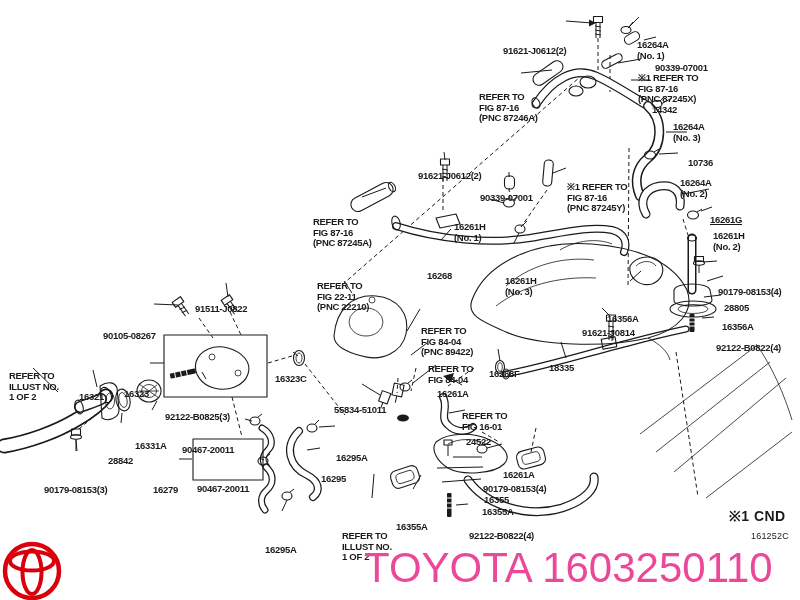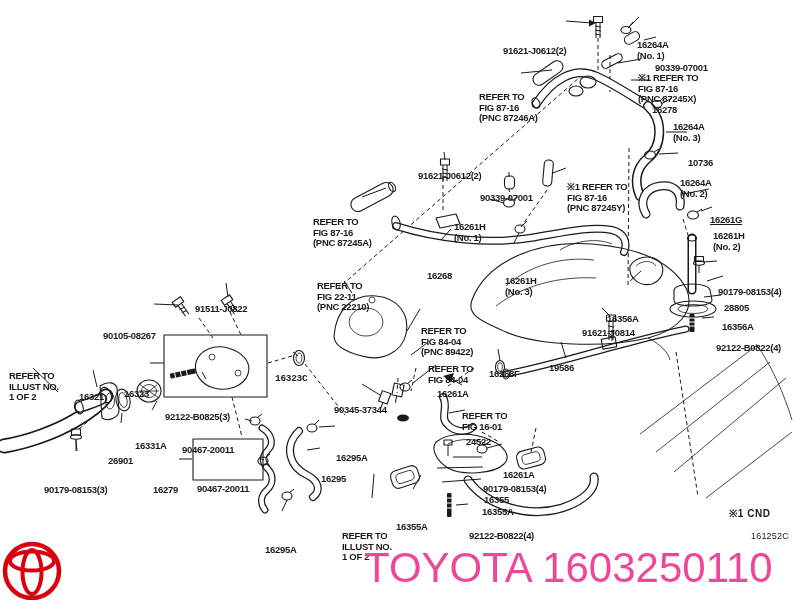--- a/index.html
+++ b/index.html
@@ -1,21 +1,21 @@
 <!DOCTYPE html>
 <html><head>
 <meta charset="utf-8">
 <style>
   html,body{margin:0;padding:0;background:#fff;}
   .stage{position:relative;width:800px;height:600px;background:#ffffff;overflow:hidden;
          font-family:"Liberation Sans",sans-serif;color:#1a1a1a;}
   .label-layer{position:absolute;left:0;top:12px;width:800px;height:423px;pointer-events:none;margin-top:20px;}
   .part-label{position:absolute;font-size:9.5px;line-height:10.5px;font-weight:700;
               color:#1a1a1a;white-space:pre-line;letter-spacing:-0.3px;}
-  .footnote{position:absolute;font-size:10px;font-weight:700;letter-spacing:0.5px;}
+  .footnote{position:absolute;font-size:14px;font-weight:700;letter-spacing:0.5px;}
   .diagram-code{position:absolute;font-size:9px;font-weight:400;letter-spacing:0.2px;}
   .footer-text{position:absolute;left:364px;top:544px;font-size:42px;font-weight:400;
                color:#ec4899;white-space:nowrap;}
   svg{position:absolute;left:0;top:0;}
   .ln{fill:none;stroke:#1a1a1a;stroke-width:1;}
   .dl{fill:none;stroke:#1a1a1a;stroke-width:1;stroke-dasharray:4 3;}
   .ol{fill:none;stroke:#1a1a1a;stroke-width:1.1;stroke-linecap:round;stroke-linejoin:round;}
   .th{fill:none;stroke:#1a1a1a;stroke-width:0.8;}
   .to{fill:none;stroke:#1a1a1a;stroke-linecap:round;stroke-linejoin:round;}
   .ti{fill:none;stroke:#ffffff;stroke-linecap:round;stroke-linejoin:round;}
@@ -301,21 +301,21 @@
       <div class="part-label" style="left: 503px; top: 14px;">91621-J0612(2)</div>
       <div class="part-label" style="left: 637px; top: 8px;">16264A
 (No. 1)</div>
       <div class="part-label" style="left: 655px; top: 31px;">90339-07001</div>
       <div class="part-label" style="left: 638px; top: 41px;">※1 REFER TO
 FIG 87-16
 (PNC 87245X)</div>
       <div class="part-label" style="left: 479px; top: 60px;">REFER TO
 FIG 87-16
 (PNC 87246A)</div>
-      <div class="part-label" style="left: 652px; top: 73px;">16278</div>
+      <div class="part-label" style="left: 652px; top: 73px;">14342</div>
       <div class="part-label" style="left: 673px; top: 90px;">16264A
 (No. 3)</div>
       <div class="part-label" style="left: 688px; top: 126px;">10736</div>
       <div class="part-label" style="left: 680px; top: 146px;">16264A
 (No. 2)</div>
       <div class="part-label" style="left: 710px; top: 183px; text-decoration: underline;">16261G</div>
       <div class="part-label" style="left: 713px; top: 199px;">16261H
 (No. 2)</div>
       <div class="part-label" style="left: 418px; top: 139px;">91621-J0612(2)</div>
       <div class="part-label" style="left: 480px; top: 161px;">90339-07001</div>
@@ -335,50 +335,50 @@
       <div class="part-label" style="left: 607px; top: 282px;">16356A</div>
       <div class="part-label" style="left: 722px; top: 290px;">16356A</div>
       <div class="part-label" style="left: 582px; top: 296px;">91621-J0814</div>
       <div class="part-label" style="left: 716px; top: 311px;">92122-B0822(4)</div>
       <div class="part-label" style="left: 317px; top: 249px;">REFER TO
 FIG 22-11
 (PNC 22210)</div>
       <div class="part-label" style="left: 195px; top: 272px;">91511-J0822</div>
       <div class="part-label" style="left: 103px; top: 299px;">90105-08267</div>
       <div class="part-label" style="left: 124px; top: 357px;">16323</div>
-      <div class="part-label" style="left: 275px; top: 342px; font-family: Liberation Mono, monospace;">16323C</div>
+      <div class="part-label" style="left: 275px; top: 342px;">16323C</div>
       <div class="part-label" style="left: 79px; top: 360px;">16321</div>
       <div class="part-label" style="left: 165px; top: 380px; text-align: center;">92122-B0825(3)</div>
       <div class="part-label" style="left: 9px; top: 339px;">REFER TO
 ILLUST NO.
 1 OF 2</div>
       <div class="part-label" style="left: 135px; top: 409px;">16331A</div>
-      <div class="part-label" style="left: 108px; top: 424px;">26901</div>
+      <div class="part-label" style="left: 108px; top: 424px;">28842</div>
       <div class="part-label" style="left: 44px; top: 453px;">90179-08153(3)</div>
       <div class="part-label" style="left: 153px; top: 453px;">16279</div>
       <div class="part-label" style="left: 182px; top: 413px;">90467-20011</div>
       <div class="part-label" style="left: 197px; top: 452px;">90467-20011</div>
       <div class="part-label" style="left: 336px; top: 421px;">16295A</div>
       <div class="part-label" style="left: 321px; top: 442px;">16295</div>
       <div class="part-label" style="left: 265px; top: 513px;">16295A</div>
       <div class="part-label" style="left: 342px; top: 499px;">REFER TO
 ILLUST NO.
 1 OF 2</div>
       <div class="part-label" style="left: 421px; top: 294px;">REFER TO
 FIG 84-04
 (PNC 89422)</div>
       <div class="part-label" style="left: 428px; top: 332px;">REFER TO
 FIG 84-04</div>
       <div class="part-label" style="left: 437px; top: 357px;">16261A</div>
       <div class="part-label" style="left: 489px; top: 337px;">16268F</div>
-      <div class="part-label" style="left: 549px; top: 331px;">19586</div>
+      <div class="part-label" style="left: 549px; top: 331px;">18335</div>
       <div class="part-label" style="left: 462px; top: 379px;">REFER TO
 FIG 16-01</div>
       <div class="part-label" style="left: 466px; top: 405px;">24522</div>
-      <div class="part-label" style="left: 334px; top: 373px;">90345-37344</div>
+      <div class="part-label" style="left: 334px; top: 373px;">55834-51011</div>
       <div class="part-label" style="left: 503px; top: 438px;">16261A</div>
       <div class="part-label" style="left: 483px; top: 452px;">90179-08153(4)</div>
       <div class="part-label" style="left: 484px; top: 463px;">16355</div>
       <div class="part-label" style="left: 482px; top: 475px;">16355A</div>
       <div class="part-label" style="left: 469px; top: 499px;">92122-B0822(4)</div>
       <div class="part-label" style="left: 396px; top: 490px;">16355A</div>
     </div>
 
   <div class="footnote" style="left:729px;top:506px;">※1 CND</div>
   <div class="diagram-code" style="left:751px;top:531px;">161252C</div>

